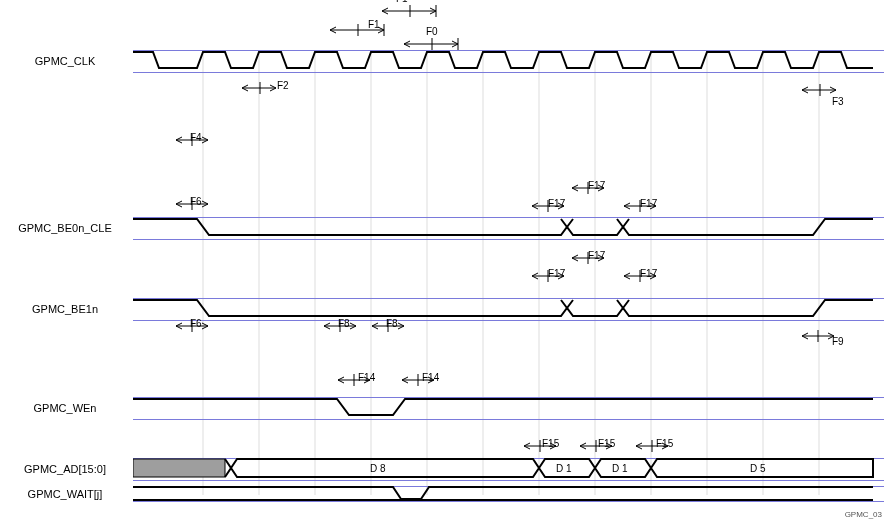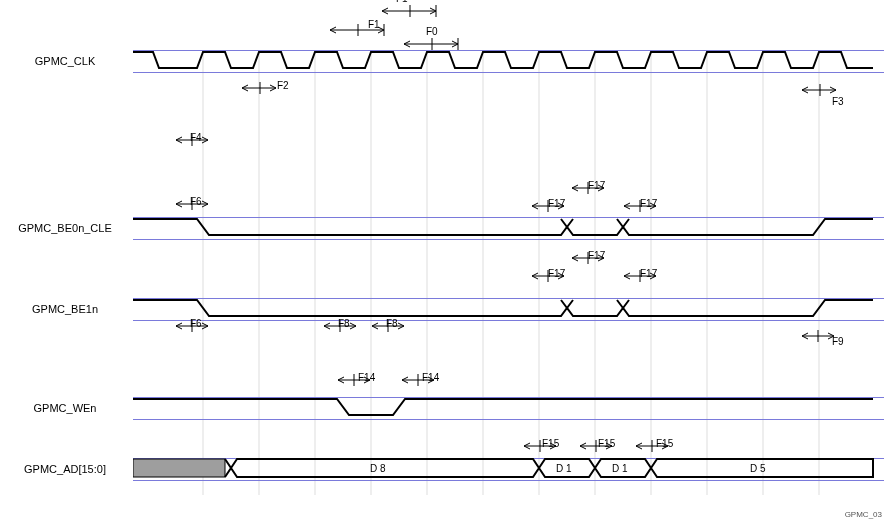--- a/index.html
+++ b/index.html
@@ -192,15 +192,24 @@
   <div class="annot" style="left:520px;top:440px"><svg width="40" height="12">
         <path d="M20 0 L20 12 M20 6 L36 6 M36 6 L30 3 M36 6 L30 9 M20 6 L4 6 M4 6 L10 3 M4 6 L10 9" stroke="#000" fill="none"></path>
       </svg></div>
   <div class="annot" style="left:576px;top:440px"><svg width="40" height="12">
         <path d="M20 0 L20 12 M20 6 L36 6 M36 6 L30 3 M36 6 L30 9 M20 6 L4 6 M4 6 L10 3 M4 6 L10 9" stroke="#000" fill="none"></path>
       </svg></div>
   <div class="annot" style="left:632px;top:440px"><svg width="40" height="12">
         <path d="M20 0 L20 12 M20 6 L36 6 M36 6 L30 3 M36 6 L30 9 M20 6 L4 6 M4 6 L10 3 M4 6 L10 9" stroke="#000" fill="none"></path>
       </svg></div>
 
+  <div class="row" style="top:485px;height:18px">
+    <div class="label">GPMC_WAIT[j]</div>
+    <div class="row-hline" style="top:1px"></div>
+      <div class="row-hline" style="top:16px"></div>
+    <svg class="svg-area" width="753" height="18">
+      <path d="M0 2 L260 2 L268 14 L288 14 L296 2 L740 2" fill="none" stroke="#000" stroke-width="2"></path>
+      <path d="M0 15 L740 15" fill="none" stroke="#000" stroke-width="2"></path>
+    </svg>
+  </div>
 
   <div class="foot">GPMC_03</div>
 </div>
 
 </body></html>

